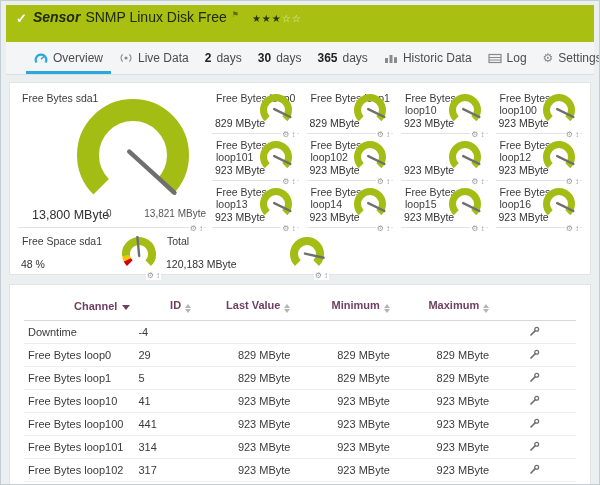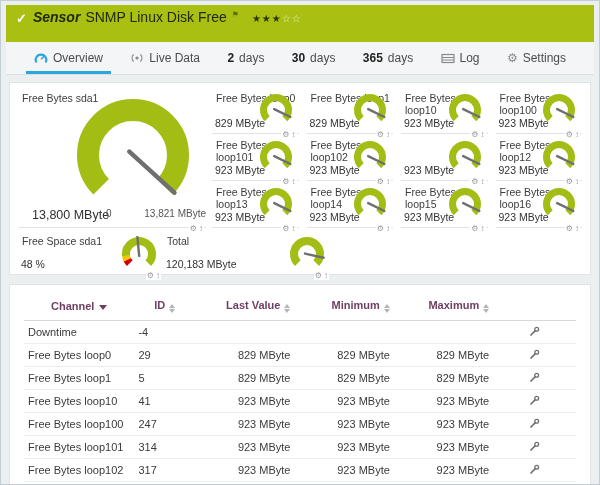--- a/index.html
+++ b/index.html
@@ -53,21 +53,21 @@
   .tile-value { position:absolute; left:3px; bottom:4px; font-size:10.5px; color:#333; }
 
   
   .bottom-row { width:100%; display:flex; gap:0; margin-top:3px; }
   .bottom-row .tile { width:145px; height:44px; }
   .bottom-row .tile:nth-child(2) { width:168px; }
 
   
   .table-panel { height:206px; padding:9px 14px 0; overflow:hidden; }
   table { width:100%; border-collapse:collapse; font-size:11px; table-layout:fixed; }
-  th { color:#6e3f63; font-weight:bold; text-align:center; padding:5px 4px 7px; border-bottom:1px solid #d7d7d7; }
+  th { color:#6e3f63; font-weight:bold; text-align:right; padding:5px 4px 7px; border-bottom:1px solid #d7d7d7; }
   td { padding:4.5px 4px; color:#3a3a3a; border-bottom:1px solid #ededed; }
   .c-channel { width:20%; }
   .c-id { width:11%; }
   .c-last, .c-min, .c-max { width:18%; text-align:right; }
   th.c-last, th.c-min, th.c-max { text-align:right; }
   .c-tools { width:15%; text-align:center; }
   .trow { cursor:pointer; }
 
   .sort-desc { display:inline-block; width:0; height:0; border-left:4px solid transparent;
                border-right:4px solid transparent; border-top:5px solid #6e3f63; margin-left:5px; }
@@ -114,20 +114,28 @@
       <span class="num">2</span>
       <span>days</span>
     </div>
     <div class="tab">
       <span class="num">30</span>
       <span>days</span>
     </div>
     <div class="tab">
       <span class="num">365</span>
       <span>days</span>
+    </div>
+    <div class="tab">
+      <svg width="14" height="12" viewBox="0 0 14 12">
+          <rect x="1" y="6" width="3" height="5" fill="#8a8a8a"></rect>
+          <rect x="5.5" y="3" width="3" height="8" fill="#8a8a8a"></rect>
+          <rect x="10" y="5.2" width="3" height="5.8" fill="#8a8a8a"></rect>
+        </svg>
+      <span>Historic Data</span>
     </div>
     <div class="tab">
       <svg width="14" height="11" viewBox="0 0 14 11">
           <rect x="1" y="1.5" width="12" height="8" fill="none" stroke="#8a8a8a" stroke-width="1.2"></rect>
           <line x1="1" y1="4.5" x2="13" y2="4.5" stroke="#8a8a8a" stroke-width="1"></line>
           <line x1="1" y1="7" x2="13" y2="7" stroke="#8a8a8a" stroke-width="1"></line>
         </svg>
       <span>Log</span>
     </div>
     <div class="tab">
@@ -424,21 +432,21 @@
         <svg width="11" height="11" viewBox="0 0 12 12">
                     <circle cx="8.4" cy="3.6" r="2.1" fill="none" stroke="#6f6f6f" stroke-width="1.4"></circle>
                     <line x1="1.6" y1="10.4" x2="6.9" y2="5.1" stroke="#6f6f6f" stroke-width="1.8"></line>
                   </svg>
       </span>
     </td>
   </tr>
 
   <tr class="trow">
     <td class="c-channel">Free Bytes loop100</td>
-    <td class="c-id">247</td>
+    <td class="c-id">441</td>
     <td class="c-last">923 MByte</td>
     <td class="c-min">923 MByte</td>
     <td class="c-max">923 MByte</td>
     <td class="c-tools">
       <span class="wrench">
         <svg width="11" height="11" viewBox="0 0 12 12">
                     <circle cx="8.4" cy="3.6" r="2.1" fill="none" stroke="#6f6f6f" stroke-width="1.4"></circle>
                     <line x1="1.6" y1="10.4" x2="6.9" y2="5.1" stroke="#6f6f6f" stroke-width="1.8"></line>
                   </svg>
       </span>

